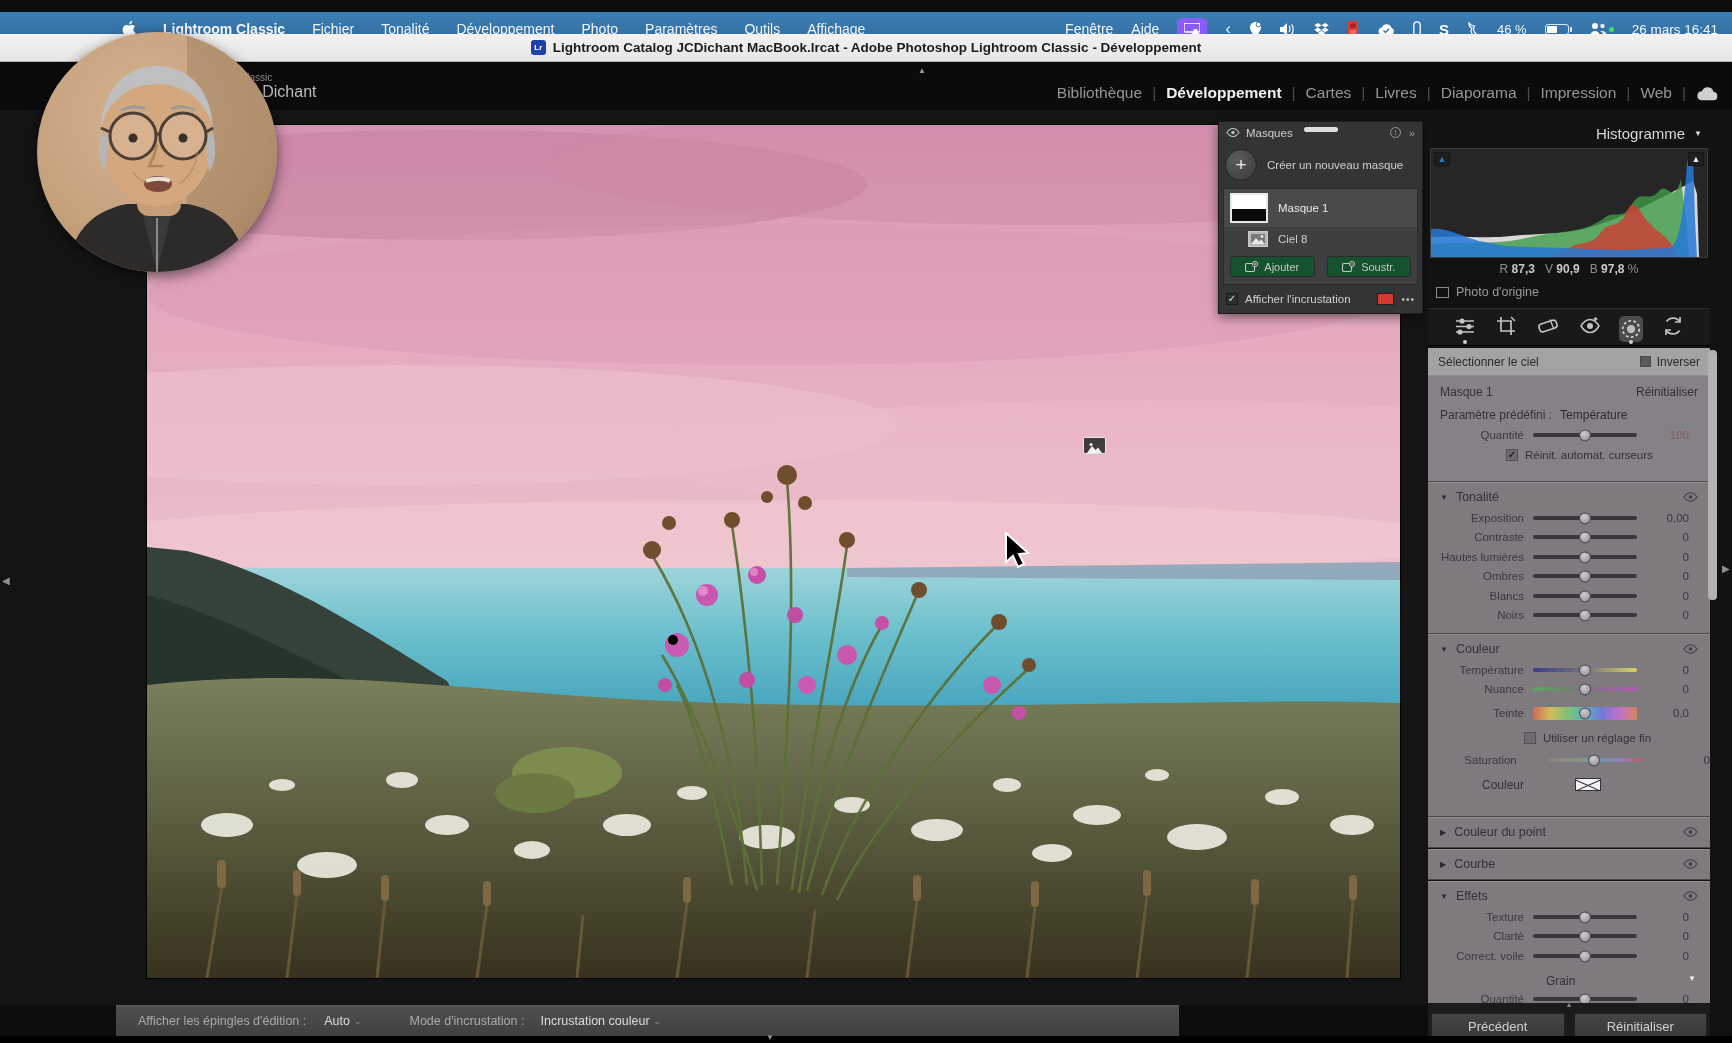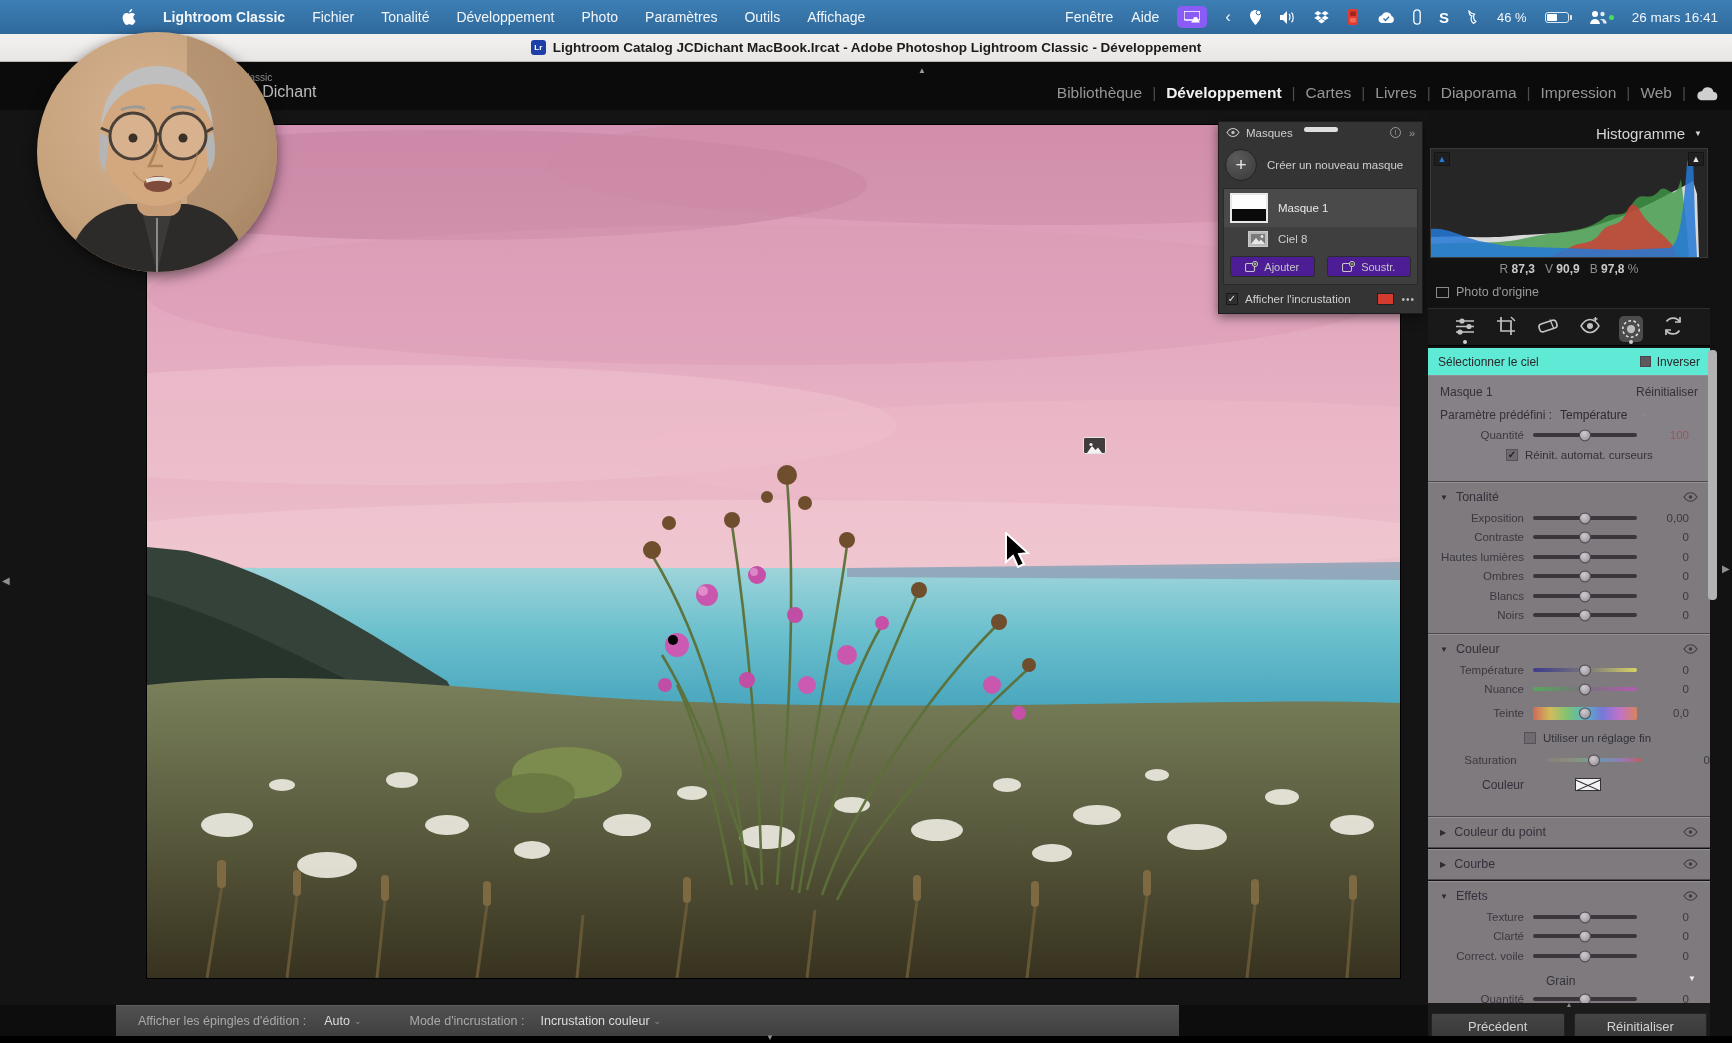--- a/index.html
+++ b/index.html
@@ -2,21 +2,21 @@
 <html><head>
 <meta charset="utf-8">
 <style>
   * { margin:0; padding:0; box-sizing:border-box; }
   html,body { width:1732px; height:1043px; overflow:hidden; background:#000;
               font-family:"Liberation Sans", sans-serif; }
   .abs { position:absolute; }
   #stage { position:relative; width:1732px; height:1043px; background:#0d0d0d; }
 
   
-  #menubar { left:0; top:0; width:1732px; height:34px; background:linear-gradient(#3c7fb5,#30699c);
+  #menubar { left:0; top:12px; width:1732px; height:34px; background:linear-gradient(#3c7fb5,#30699c);
              display:flex; align-items:center; color:#fff; font-size:14px; }
   #menubar .left { display:flex; align-items:center; gap:27px; padding-left:122px; }
   #menubar .right { margin-left:auto; display:flex; align-items:center; gap:18px; padding-right:14px; }
   .menu-item { color:#f2f6fa; }
   .app-name { font-weight:bold; }
   .tray-ic { display:flex; align-items:center; justify-content:center; height:24px; }
   .tray-purple { width:30px; height:22px; background:#8a5cf5; border-radius:5px; }
   .battery-body { width:24px; height:11px; border:1.5px solid #dce8f2; border-radius:3px; position:relative; }
   .battery-body::after { content:""; position:absolute; left:1px; top:1px; bottom:1px; width:45%; background:#fff; border-radius:1px;}
   .battery-cap { width:2px; height:5px; background:#dce8f2; margin-left:1px; border-radius:0 1px 1px 0;}
@@ -56,21 +56,21 @@
   #masks .create { display:flex; align-items:center; gap:10px; padding:6px 6px 7px; }
   .plus-btn { width:32px; height:32px; border-radius:50%; background:radial-gradient(circle at 35% 30%, #5c5c5c, #383838);
               border:1px solid #242424; color:#e8e8e8; font-size:19px; display:flex; align-items:center; justify-content:center;}
   #masks .group { margin:0 4px; background:#3f3f3f; border:1px solid #2a2a2a; }
   #masks .mrow { display:flex; align-items:center; gap:10px; padding:4px 6px; }
   #masks .mrow.sel { background:#4a4a4a; }
   .mthumb { width:38px; height:30px; border:2px solid #e8e8e8; background:linear-gradient(#fdfdfd 0 52%, #0a0a0a 52% 100%); }
   .cthumb { width:20px; height:16px; border:1px solid #cacaca; background:#b9b9b9; margin-left:18px;
             display:flex; align-items:center; justify-content:center; }
   .mbtns { display:flex; gap:12px; padding:5px 6px 7px; }
-  .mbtn { flex:1; height:21px; background:#4c1d95; border:1px solid #2b2b2b; border-radius:3px;
+  .mbtn { flex:1; height:21px; background:#14532d; border:1px solid #2b2b2b; border-radius:3px;
           color:#c6c6c6; font-size:11px; display:flex; align-items:center; justify-content:center; gap:6px;}
   #masks .foot { display:flex; align-items:center; gap:7px; padding:8px 7px; }
   .chk-d { width:12px; height:12px; background:#2e2e2e; border:1px solid #191919; color:#e8e8e8; font-size:10px;
            display:flex; align-items:center; justify-content:center; line-height:1;}
   .red-swatch { width:17px; height:12px; border:1px solid #202020; margin-left:auto; }
   .dots { color:#bdbdbd; letter-spacing:1px; font-size:10px; }
 
   
   #rpanel { left:1428px; top:110px; width:304px; height:933px; background:#121212; }
   #rp-scroll { position:absolute; left:280px; top:240px; width:9px; height:250px; background:#b2b2b2; border-radius:4px;}
@@ -84,21 +84,21 @@
   .chk-o { width:13px; height:11px; border:1px solid #8a8a8a; background:transparent; }
 
   #toolstrip { position:absolute; left:0; top:198px; width:282px; height:38px; background:#191919;
                border-top:1px solid #2c2c2c; border-bottom:1px solid #000;
                display:flex; align-items:flex-start; justify-content:space-around; padding:7px 16px 0;}
   .tool { position:relative; width:24px; height:26px; display:flex; justify-content:center; }
   .tool .dot { position:absolute; bottom:-2px; left:50%; transform:translateX(-50%);
                width:4px; height:4px; border-radius:50%; background:#cfcfcf; }
   .mask-hl { background:#4c4c4c; border-radius:5px; padding:1px; }
 
-  #selbar { position:absolute; left:0; top:238px; width:282px; height:27px; background:#5eead4;
+  #selbar { position:absolute; left:0; top:238px; width:282px; height:27px; background:#a3a3a3;
             display:flex; align-items:center; padding:0 10px; color:#2c282c; font-size:12px; }
   #selbar .right { margin-left:auto; display:flex; gap:6px; align-items:center; }
   .chk-l { width:11px; height:11px; background:#5c585c; border:1px solid #4a464a; color:#2a262a; font-size:9px;
            display:flex; align-items:center; justify-content:center;}
 
   .lsec { position:absolute; left:0; width:282px; background:#7e7a7e; color:#34303a;
           border-top:1px solid #938f93; border-bottom:1px solid #4c484c; }
   #sec-maskprops { top:265px; height:107px; background:#858186; font-size:12px; }
   #sec-maskprops .r1 { display:flex; padding:9px 12px 0; }
   #sec-maskprops .r2 { display:flex; padding:9px 0 0 12px; gap:8px; }

